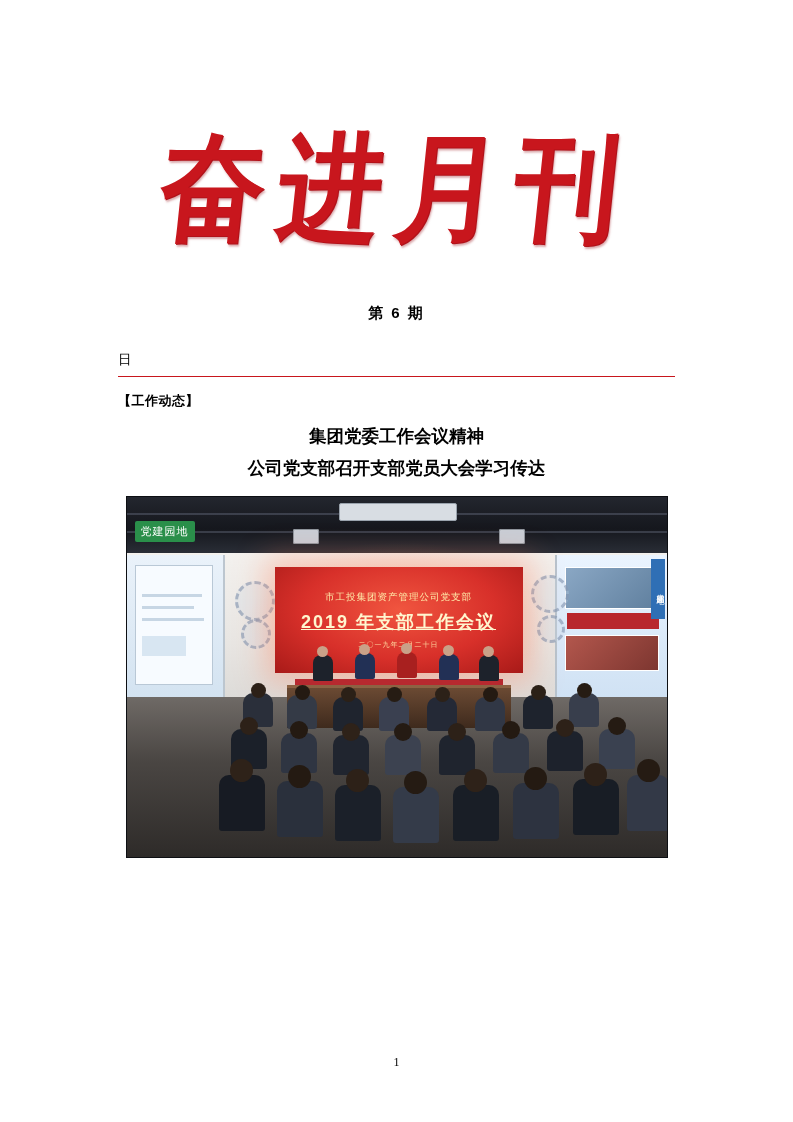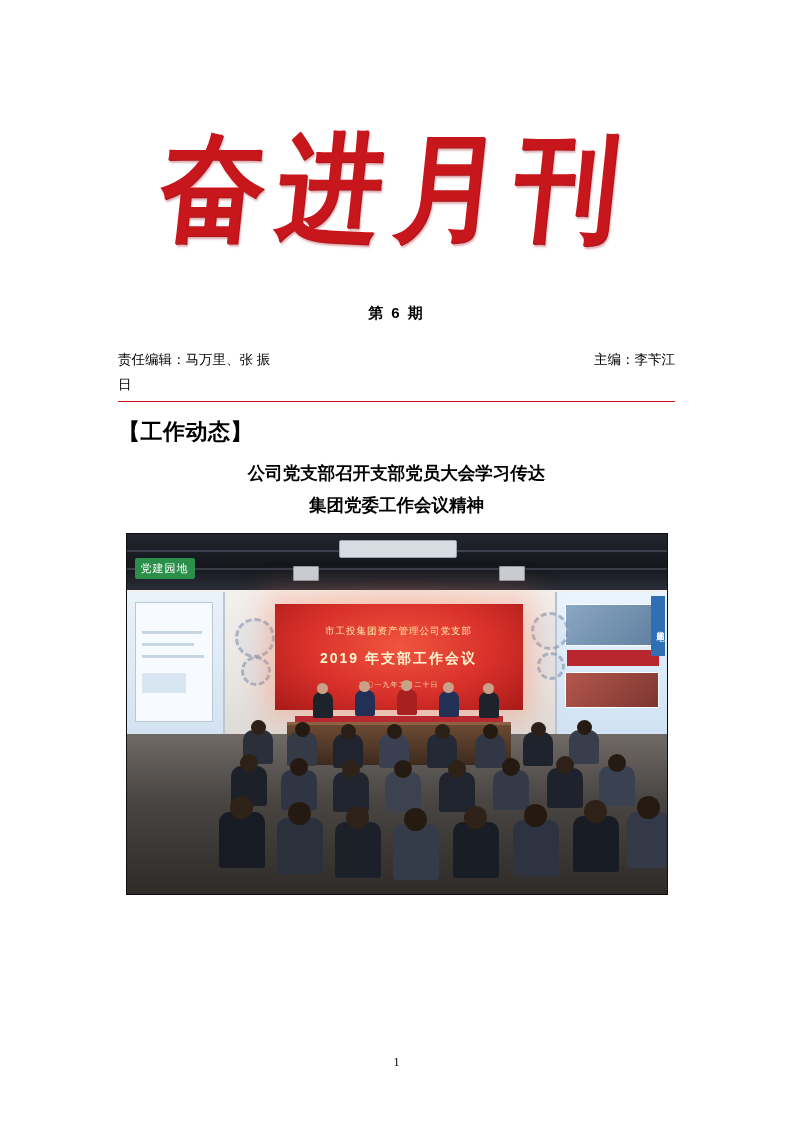--- a/index.html
+++ b/index.html
@@ -80,21 +80,21 @@
   .rule {
     margin-top: 4px;
     height: 0;
     border-top: 1.6px solid #c8161d;
   }
 
   
   .section-tag {
     margin-top: 15px;
     font-family: "Liberation Sans", sans-serif;
-    font-size: 22px;
+    font-size: 13px;
     font-weight: 700;
     letter-spacing: 0.5px;
   }
   .article-title {
     margin-top: 10px;
     text-align: center;
     font-family: "Liberation Sans", sans-serif;
     font-size: 17.5px;
     font-weight: 700;
     line-height: 32px;
@@ -189,37 +189,38 @@
   
   .screen {
     position: absolute;
     left: 148px; top: 70px; width: 248px; height: 106px;
     background: radial-gradient(ellipse at 50% 40%, #f0553f 0%, #d8302a 55%, #a81a18 100%);
     box-shadow: 0 0 28px 10px rgba(255,120,80,0.35);
     display: flex;
     flex-direction: column;
     align-items: center;
     justify-content: center;
-    gap: 12px;
+    gap: 6px;
     text-align: center;
   }
   .screen-line1 {
     font-family: "Liberation Sans", sans-serif;
     font-size: 9.5px;
     color: #ffe9a8;
     letter-spacing: 1px;
     white-space: nowrap;
   }
   .screen-line2 {
     font-family: "Liberation Sans", sans-serif;
-    font-size: 14px;
+    font-size: 18px;
     font-weight: 700;
     color: #fff6cf;
     letter-spacing: 2px;
     white-space: nowrap;
+    text-decoration: underline;
   }
   .screen-line3 {
     font-family: "Liberation Sans", sans-serif;
     font-size: 7px;
     color: #ffd9a0;
     letter-spacing: 1px;
     white-space: nowrap;
   }
   .glow {
     position: absolute;
@@ -301,32 +302,28 @@
 
 <div class="page">
 
   <div class="masthead">
     <div class="masthead-title">奋进月刊</div>
   </div>
 
   <div class="issue">第 6 期</div>
 
   <div class="credits">
-    <div class="credit-row">
-      <div class="credit-left">责任编辑：马万里、张  振</div>
-      <div class="credit-right">主编：李苄江</div>
-    </div>
     <div class="credit-tail">日</div>
     <div class="rule"></div>
   </div>
 
   <div class="section-tag">【工作动态】</div>
   <div class="article-title">
+    <div>集团党委工作会议精神</div>
     <div>公司党支部召开支部党员大会学习传达</div>
-    <div>集团党委工作会议精神</div>
   </div>
 
   <div class="photo-wrap">
 
     <div class="ceiling"></div>
     <div class="ceiling-line" style="top:16px;"></div>
     <div class="ceiling-line" style="top:34px;"></div>
     <div class="ac-vent" style="left:212px; top:6px; width:116px; height:16px;"></div>
     <div class="speaker" style="left:166px; top:32px;"></div>
     <div class="speaker" style="left:372px; top:32px;"></div>

